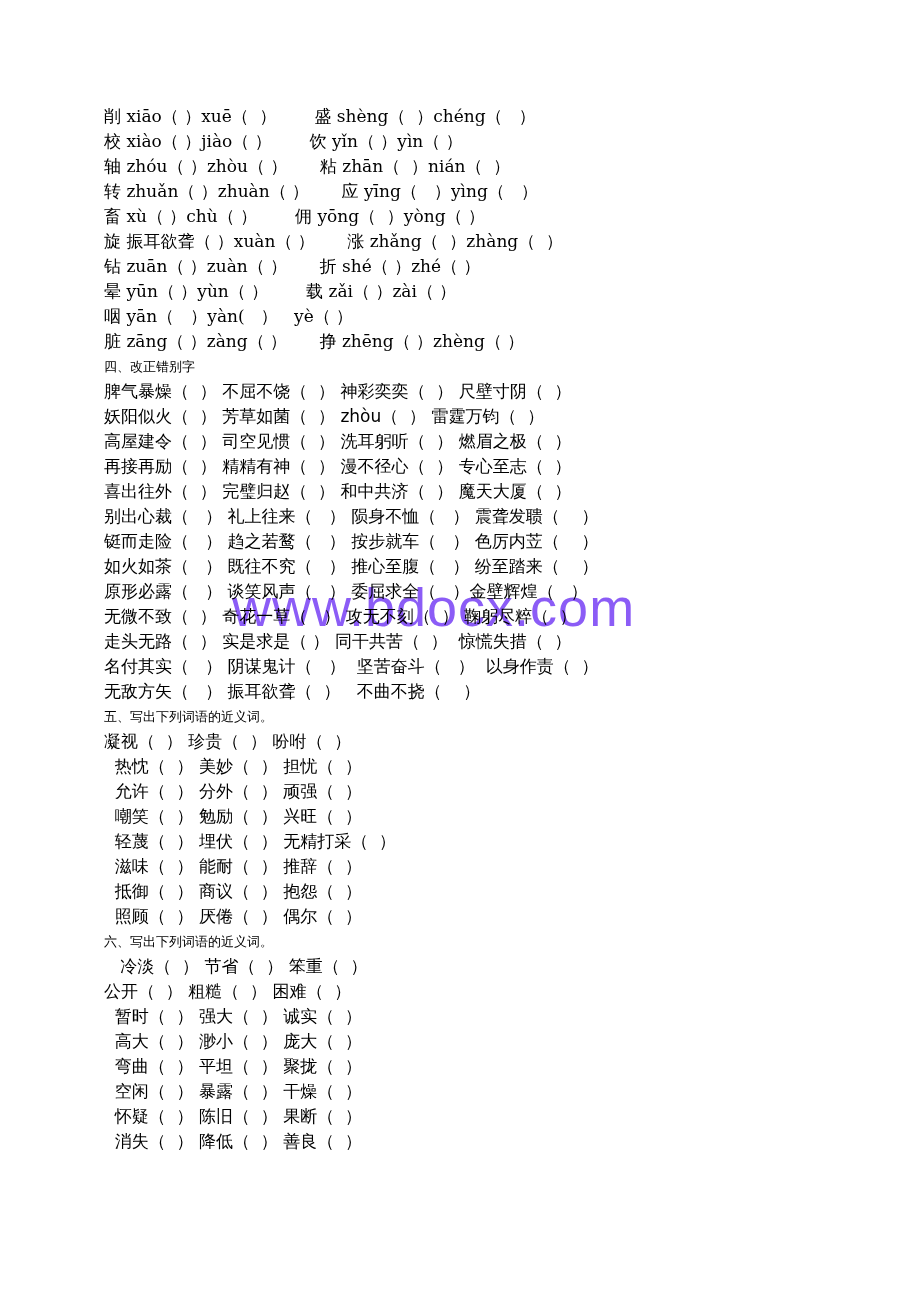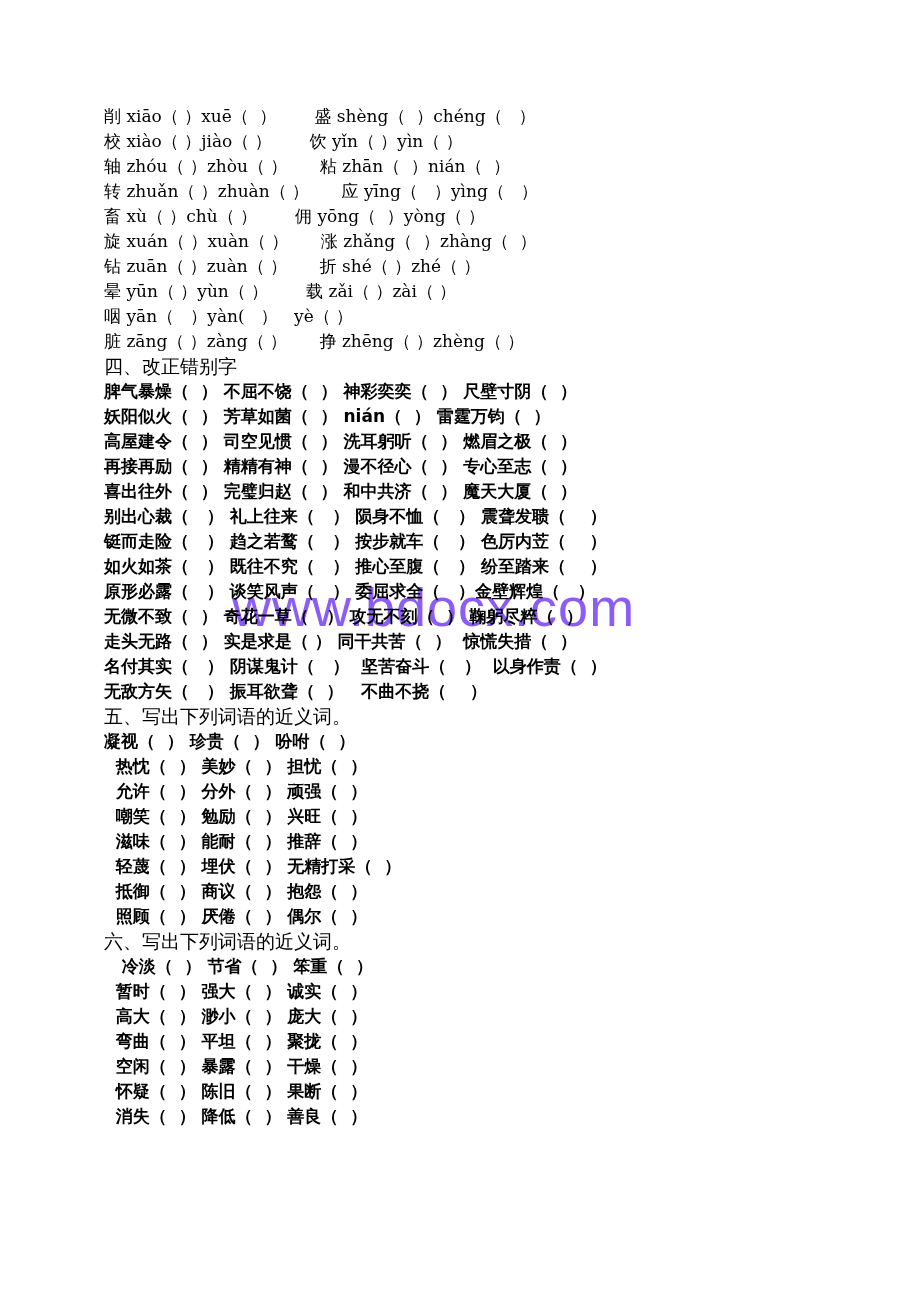--- a/index.html
+++ b/index.html
@@ -50,88 +50,88 @@
     white-space: pre;
     font-size: 17px;
     padding-left: 104px;
     box-sizing: border-box;
   }
   .heading {
     position: relative;
     height: 25px;
     line-height: 25px;
     white-space: pre;
-    font-size: 19px;
+    font-size: 13px;
     padding-left: 104px;
     box-sizing: border-box;
     font-family: "DejaVu Sans", "Liberation Sans", sans-serif;
   }
   .pinyin-line {
     font-family: "DejaVu Serif", "Liberation Serif", serif;
   }
   .cjk-line {
     font-family: "DejaVu Sans", "Liberation Sans", sans-serif;
     letter-spacing: 0px;
-    font-weight: bold;
   }
 </style>
 </head>
 <body>
 
 <div class="page">
 
   <div class="watermark">www.bdocx.com</div>
 
   <div class="content">
 
     <div>
       <div class="line pinyin-line">削 xiāo（ ）xuē（  ）       盛 shèng（  ）chéng（   ）</div>
       <div class="line pinyin-line">校 xiào（ ）jiào（ ）       饮 yǐn（ ）yìn（ ）</div>
       <div class="line pinyin-line">轴 zhóu（ ）zhòu（ ）      粘 zhān（  ）nián（  ）</div>
       <div class="line pinyin-line">转 zhuǎn（ ）zhuàn（ ）      应 yīng（   ）yìng（   ）</div>
       <div class="line pinyin-line">畜 xù（ ）chù（ ）       佣 yōng（  ）yòng（ ）</div>
-      <div class="line pinyin-line">旋 xuán（ ）xuàn（ ）      涨 zhǎng（  ）zhàng（  ）</div>
+      <div class="line pinyin-line">旋 振耳欲聋（ ）xuàn（ ）      涨 zhǎng（  ）zhàng（  ）</div>
       <div class="line pinyin-line">钻 zuān（ ）zuàn（ ）      折 shé（ ）zhé（ ）</div>
       <div class="line pinyin-line">晕 yūn（ ）yùn（ ）       载 zǎi（ ）zài（ ）</div>
       <div class="line pinyin-line">咽 yān（   ）yàn(   ）   yè（ ）</div>
       <div class="line pinyin-line">脏 zāng（ ）zàng（ ）      挣 zhēng（ ）zhèng（ ）</div>
     </div>
 
     <div>
       <div class="heading">四、改正错别字</div>
       <div class="line cjk-line">脾气暴燥（  ） 不屈不饶（  ） 神彩奕奕（  ） 尺壁寸阴（  ）</div>
-      <div class="line cjk-line">妖阳似火（  ） 芳草如菌（  ） nián（  ） 雷霆万钧（  ）</div>
+      <div class="line cjk-line">妖阳似火（  ） 芳草如菌（  ） zhòu（  ） 雷霆万钧（  ）</div>
       <div class="line cjk-line">高屋建令（  ） 司空见惯（  ） 洗耳躬听（  ） 燃眉之极（  ）</div>
       <div class="line cjk-line">再接再励（  ） 精精有神（  ） 漫不径心（  ） 专心至志（  ）</div>
       <div class="line cjk-line">喜出往外（  ） 完璧归赵（  ） 和中共济（  ） 魔天大厦（  ）</div>
       <div class="line cjk-line">别出心裁（   ） 礼上往来（   ） 陨身不恤（   ） 震聋发聩（    ）</div>
       <div class="line cjk-line">铤而走险（   ） 趋之若鹜（   ） 按步就车（   ） 色厉内苙（    ）</div>
       <div class="line cjk-line">如火如茶（   ） 既往不究（   ） 推心至腹（   ） 纷至踏来（    ）</div>
       <div class="line cjk-line">原形必露（   ） 谈笑风声（   ） 委屈求全（   ）金壁辉煌（   ）</div>
       <div class="line cjk-line">无微不致（  ） 奇花一草（   ） 攻无不刻（  ） 鞠躬尽粹（  ）</div>
       <div class="line cjk-line">走头无路（  ） 实是求是（ ） 同干共苦（  ）  惊慌失措（  ）</div>
       <div class="line cjk-line">名付其实（   ） 阴谋鬼计（   ）  坚苦奋斗（   ）  以身作责（  ）</div>
       <div class="line cjk-line">无敌方矢（   ） 振耳欲聋（  ）   不曲不挠（    ）</div>
     </div>
 
     <div>
       <div class="heading">五、写出下列词语的近义词。</div>
       <div class="line cjk-line">凝视（  ） 珍贵（  ） 吩咐（  ）</div>
       <div class="line cjk-line">  热忱（  ） 美妙（  ） 担忧（  ）</div>
       <div class="line cjk-line">  允许（  ） 分外（  ） 顽强（  ）</div>
       <div class="line cjk-line">  嘲笑（  ） 勉励（  ） 兴旺（  ）</div>
+      <div class="line cjk-line">  轻蔑（  ） 埋伏（  ） 无精打采（  ）</div>
       <div class="line cjk-line">  滋味（  ） 能耐（  ） 推辞（  ）</div>
-      <div class="line cjk-line">  轻蔑（  ） 埋伏（  ） 无精打采（  ）</div>
       <div class="line cjk-line">  抵御（  ） 商议（  ） 抱怨（  ）</div>
       <div class="line cjk-line">  照顾（  ） 厌倦（  ） 偶尔（  ）</div>
     </div>
 
     <div>
       <div class="heading">六、写出下列词语的近义词。</div>
       <div class="line cjk-line">   冷淡（  ） 节省（  ） 笨重（  ）</div>
+      <div class="line cjk-line">公开（  ） 粗糙（  ） 困难（  ）</div>
       <div class="line cjk-line">  暂时（  ） 强大（  ） 诚实（  ）</div>
       <div class="line cjk-line">  高大（  ） 渺小（  ） 庞大（  ）</div>
       <div class="line cjk-line">  弯曲（  ） 平坦（  ） 聚拢（  ）</div>
       <div class="line cjk-line">  空闲（  ） 暴露（  ） 干燥（  ）</div>
       <div class="line cjk-line">  怀疑（  ） 陈旧（  ） 果断（  ）</div>
       <div class="line cjk-line">  消失（  ） 降低（  ） 善良（  ）</div>
     </div>
 
   </div>
 </div>

